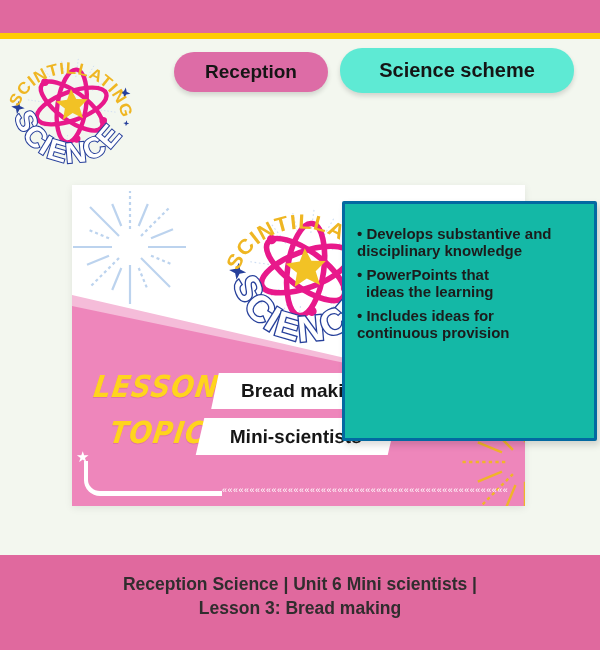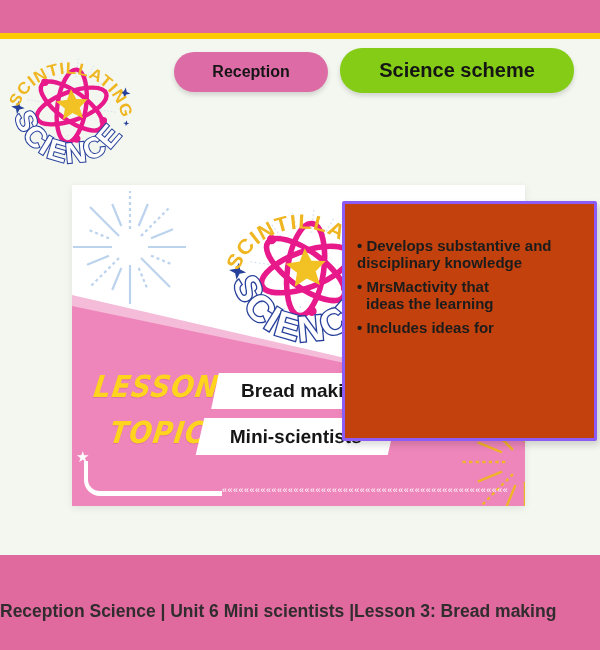--- a/index.html
+++ b/index.html
@@ -15,22 +15,22 @@
   
   .site-logo{position:absolute;left:4px;top:36px;width:136px;height:136px;transform:rotate(8deg);}
   .logo-svg{width:100%;height:100%;display:block;}
 
   
   .pill{
     position:absolute;display:flex;align-items:center;justify-content:center;
     font-weight:700;color:#151515;border-radius:22px;
     box-shadow:0 3px 5px rgba(0,0,0,.14);
   }
-  .pill-reception{left:174px;top:52px;width:154px;height:40px;background:#dd6ca6;font-size:16px;align-items:center;}
-  .pill-scheme{left:340px;top:48px;width:234px;height:45px;background:#84cc16;font-size:20px;justify-content:center;}
+  .pill-reception{left:174px;top:52px;width:154px;height:40px;background:#dd6ca6;font-size:19px;align-items:center;}
+  .pill-scheme{left:340px;top:48px;width:234px;height:45px;background:#5eead4;font-size:20px;justify-content:center;}
 
   
   .slide-card{
     position:absolute;left:72px;top:185px;width:453px;height:321px;background:#ffffff;
     overflow:hidden;box-shadow:0 2px 8px rgba(0,0,0,.08);
   }
   .starburst-blue{position:absolute;left:-4px;top:0;width:124px;height:124px;z-index:1;}
   .diag{position:absolute;width:720px;height:520px;transform-origin:0 0;}
   .diag-light{left:0;top:110px;background:#f5bcd9;transform:rotate(13deg);z-index:2;}
   .diag-dark{left:0;top:121px;background:#ee86bb;transform:rotate(11.8deg);z-index:3;}
@@ -63,32 +63,32 @@
     font-size:9px;letter-spacing:0.5px;white-space:nowrap;overflow:hidden;width:300px;
   }
   .website-line{
     position:absolute;left:0;top:300px;width:453px;text-align:center;z-index:6;
     color:#27409b;font-weight:700;font-size:13.5px;letter-spacing:.2px;margin-top:48px;
   }
 
   
   .feature-note{
     position:absolute;left:342px;top:201px;width:255px;height:240px;
-    background:#c2410c;border:3px solid #8b5cf6;box-sizing:border-box;border-radius:2px;
+    background:#14b8a6;border:3px solid #0369a1;box-sizing:border-box;border-radius:2px;
     box-shadow:3px 4px 7px rgba(0,0,0,.15);z-index:20;
-    padding:33px 8px 0 12px;color:#1c1c1c;
+    padding:21px 8px 0 12px;color:#1c1c1c;
     font-size:15px;font-weight:700;line-height:17px;letter-spacing:0;
   }
   .feature-note .item{margin-bottom:7px;}
   .feature-note .line.indent{padding-left:9px;}
 
   
   .footer-bar{
     position:absolute;left:0;top:555px;width:600px;height:95px;background:#e0699e;
-    display:flex;align-items:center;padding-top:17px;box-sizing:border-box;
+    display:flex;flex-direction:column;align-items:center;padding-top:17px;box-sizing:border-box;
     color:#312d2e;font-size:17.5px;font-weight:700;line-height:24px;text-align:center;
   }
 </style>
 </head>
 <body>
 
 <div class="top-pink-bar"></div>
 <div class="top-yellow-strip"></div>
 
 <div class="site-logo">
@@ -247,24 +247,25 @@
   <div class="chevron-row">««««««««««««««««««««««««««««««««««««««««««««««««««««</div>
   <div class="website-line">MrsMactivity.co.uk</div>
 </div>
 
 <div class="feature-note">
   <div class="item">
     <div class="line">• Develops substantive and</div>
     <div class="line">disciplinary knowledge</div>
   </div>
   <div class="item">
-    <div class="line">• MrsMactivity that</div>
+    <div class="line">• PowerPoints that</div>
     <div class="line indent">ideas the learning</div>
   </div>
   <div class="item">
     <div class="line">• Includes ideas for</div>
+    <div class="line">continuous provision</div>
   </div>
 </div>
 
 <div class="footer-bar">
   <div>Reception Science | Unit 6 Mini scientists |</div>
   <div>Lesson 3: Bread making</div>
 </div>
 
 </body></html>

